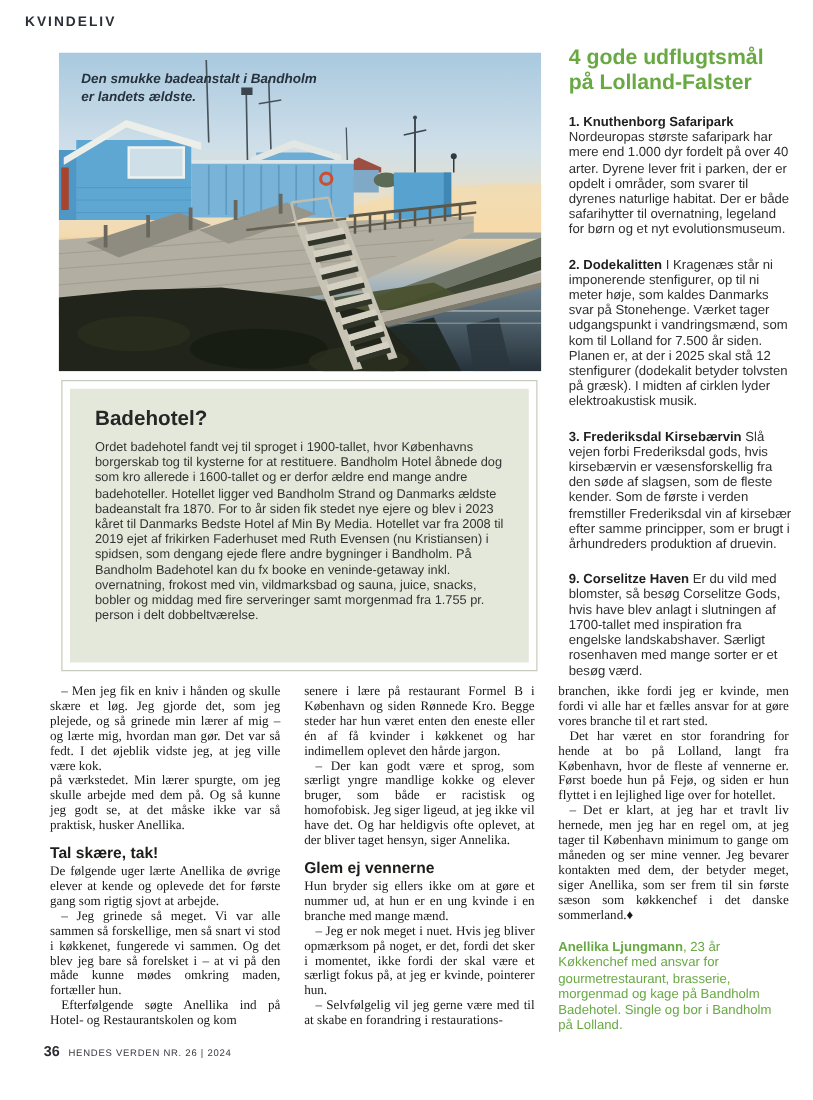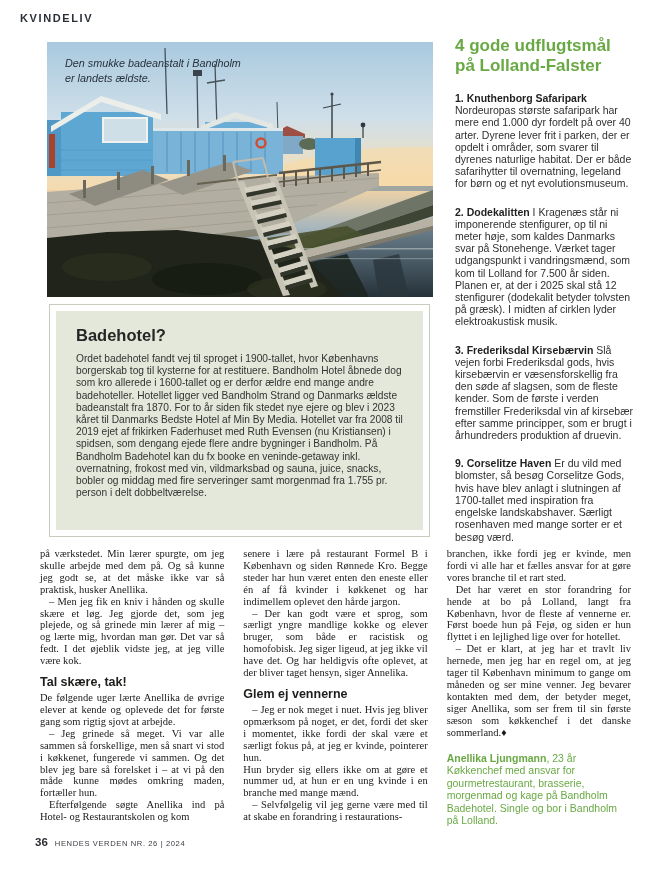--- a/index.html
+++ b/index.html
@@ -10,21 +10,21 @@
   }
   .section-label {
     position:absolute; left:20px; top:12px;
     font-size:11px; font-weight:bold; letter-spacing:1.6px; color:#2b3038;
   }
   
   .photo { position:absolute; left:47px; top:42px; width:386px; height:255px; }
   .photo svg { display:block; width:386px; height:255px; }
   .photo-caption {
     position:absolute; left:18px; top:14px;
-    font-style:italic; font-weight:normal; font-size:10.8px; line-height:15px;
+    font-style:italic; font-weight:bold; font-size:10.8px; line-height:15px;
     color:#26323d;
   }
   .photo-caption span { display:block; }
   
   .sidebar { position:absolute; left:455px; top:36px; width:178px; }
   .sidebar-title {
     margin:0 0 11px; font-size:17px; line-height:20px; font-weight:bold;
     color:var(--green,#69a944);
   }
   .sidebar-title span { display:block; }
@@ -249,33 +249,33 @@
     <div class="infobox">
       <h2 class="infobox-title">
         <span>Badehotel?</span>
       </h2>
       <p class="infobox-body">Ordet badehotel fandt vej til sproget i 1900-tallet, hvor Københavns borgerskab tog til kysterne for at restituere. Bandholm Hotel åbnede dog som kro allerede i 1600-tallet og er derfor ældre end mange andre badehoteller. Hotellet ligger ved Bandholm Strand og Danmarks ældste badeanstalt fra 1870. For to år siden fik stedet nye ejere og blev i 2023 kåret til Danmarks Bedste Hotel af Min By Media. Hotellet var fra 2008 til 2019 ejet af frikirken Faderhuset med Ruth Evensen (nu Kristiansen) i spidsen, som dengang ejede flere andre bygninger i Bandholm. På Bandholm Badehotel kan du fx booke en veninde-getaway inkl. overnatning, frokost med vin, vildmarksbad og sauna, juice, snacks, bobler og middag med fire serveringer samt morgenmad fra 1.755 pr. person i delt dobbeltværelse.</p>
     </div>
   </div>
 
   <div class="columns">
     <div class="col">
+        <p class="col-p indent">– Men jeg fik en kniv i hånden og skulle skære et løg. Jeg gjorde det, som jeg plejede, og så grinede min lærer af mig – og lærte mig, hvordan man gør. Det var så fedt. I det øjeblik vidste jeg, at jeg ville være kok.</p>
         <p class="col-p">på værkstedet. Min lærer spurgte, om jeg skulle arbejde med dem på. Og så kunne jeg godt se, at det måske ikke var så praktisk, husker Anellika.</p>
-        <p class="col-p indent">– Men jeg fik en kniv i hånden og skulle skære et løg. Jeg gjorde det, som jeg plejede, og så grinede min lærer af mig – og lærte mig, hvordan man gør. Det var så fedt. I det øjeblik vidste jeg, at jeg ville være kok.</p>
         <h3 class="col-subhead">Tal skære, tak!</h3>
         <p class="col-p">De følgende uger lærte Anellika de øvrige elever at kende og oplevede det for første gang som rigtig sjovt at arbejde.</p>
         <p class="col-p indent">– Jeg grinede så meget. Vi var alle sammen så forskellige, men så snart vi stod i køkkenet, fungerede vi sammen. Og det blev jeg bare så forelsket i – at vi på den måde kunne mødes omkring maden, fortæller hun.</p>
         <p class="col-p indent">Efterfølgende søgte Anellika ind på Hotel- og Restaurantskolen og kom</p>
       </div>
     <div class="col">
         <p class="col-p">senere i lære på restaurant Formel B i København og siden Rønnede Kro. Begge steder har hun været enten den eneste eller én af få kvinder i køkkenet og har indimellem oplevet den hårde jargon.</p>
         <p class="col-p indent">– Der kan godt være et sprog, som særligt yngre mandlige kokke og elever bruger, som både er racistisk og homofobisk. Jeg siger ligeud, at jeg ikke vil have det. Og har heldigvis ofte oplevet, at der bliver taget hensyn, siger Annelika.</p>
         <h3 class="col-subhead">Glem ej vennerne</h3>
+        <p class="col-p">Hun bryder sig ellers ikke om at gøre et nummer ud, at hun er en ung kvinde i en branche med mange mænd.</p>
         <p class="col-p indent">– Jeg er nok meget i nuet. Hvis jeg bliver opmærksom på noget, er det, fordi det sker i momentet, ikke fordi der skal være et særligt fokus på, at jeg er kvinde, pointerer hun.</p>
-        <p class="col-p">Hun bryder sig ellers ikke om at gøre et nummer ud, at hun er en ung kvinde i en branche med mange mænd.</p>
         <p class="col-p indent">– Selvfølgelig vil jeg gerne være med til at skabe en forandring i restaurations-</p>
       </div>
     <div class="col">
       <div>
           <p class="col-p">branchen, ikke fordi jeg er kvinde, men fordi vi alle har et fælles ansvar for at gøre vores branche til et rart sted.</p>
           <p class="col-p indent">Det har været en stor forandring for hende at bo på Lolland, langt fra København, hvor de fleste af vennerne er. Først boede hun på Fejø, og siden er hun flyttet i en lejlighed lige over for hotellet.</p>
           <p class="col-p indent">– Det er klart, at jeg har et travlt liv hernede, men jeg har en regel om, at jeg tager til København minimum to gange om måneden og ser mine venner. Jeg bevarer kontakten med dem, der betyder meget, siger Anellika, som ser frem til sin første sæson som køkkenchef i det danske sommerland.♦</p>
         </div>
       <div class="byline">
         <div><span class="byline-name">Anellika Ljungmann</span><span>, 23 år</span></div>

